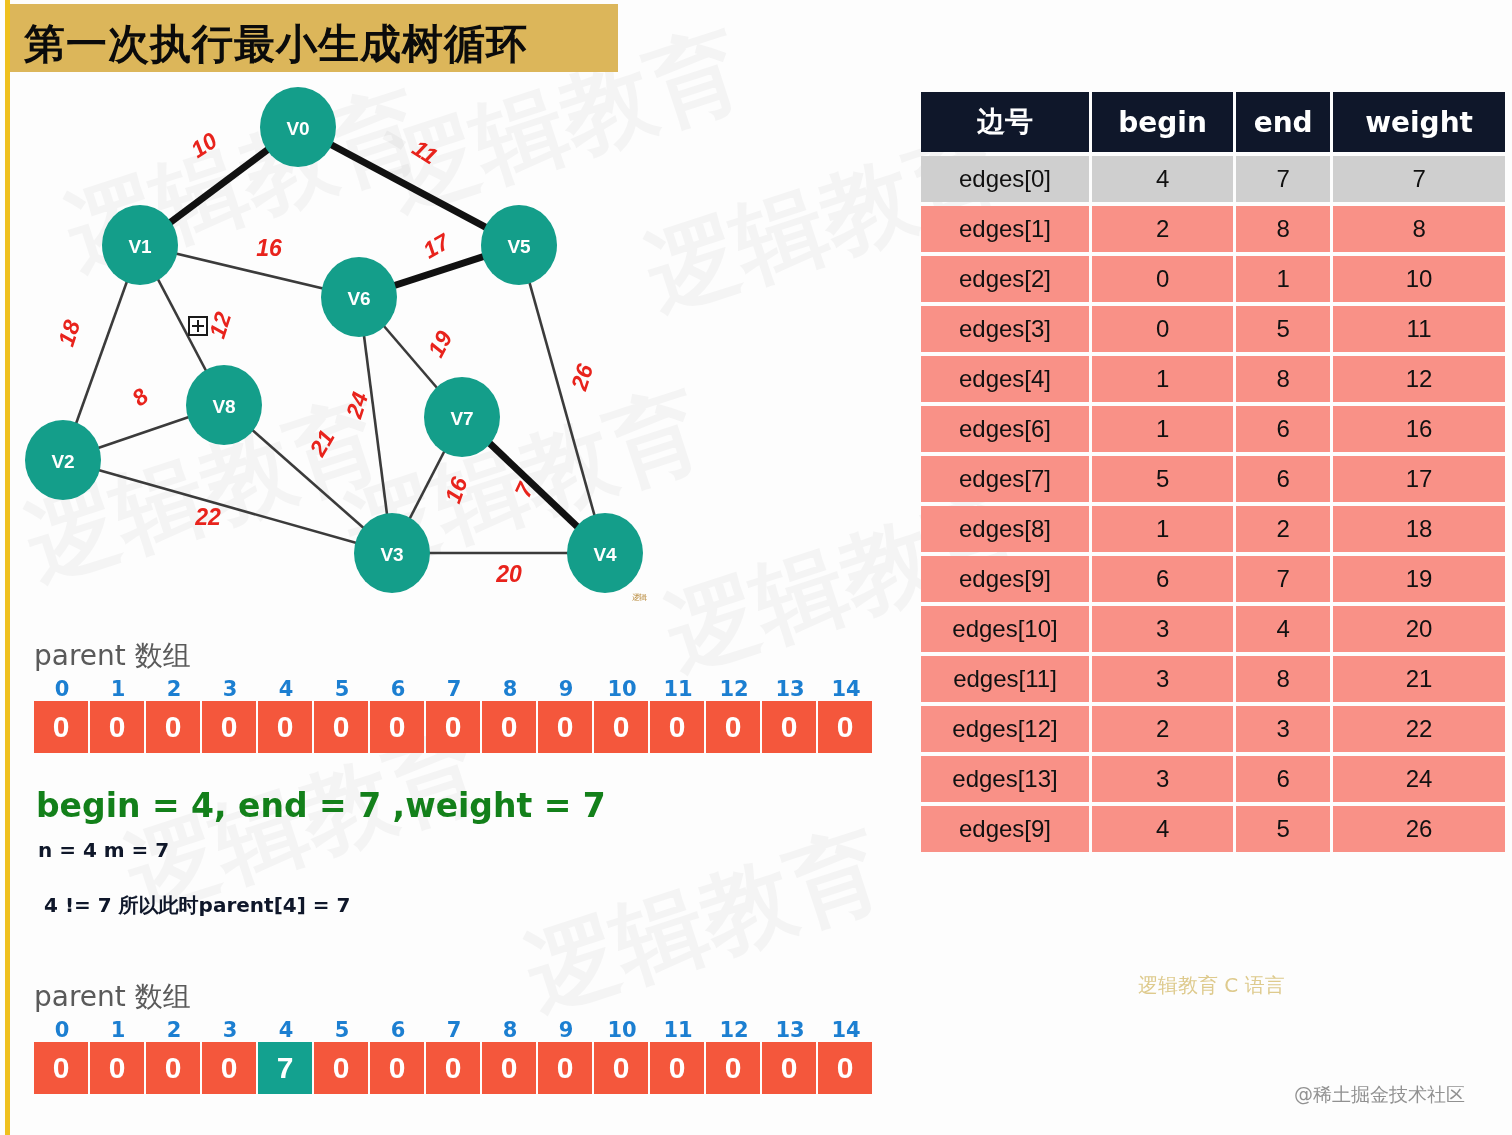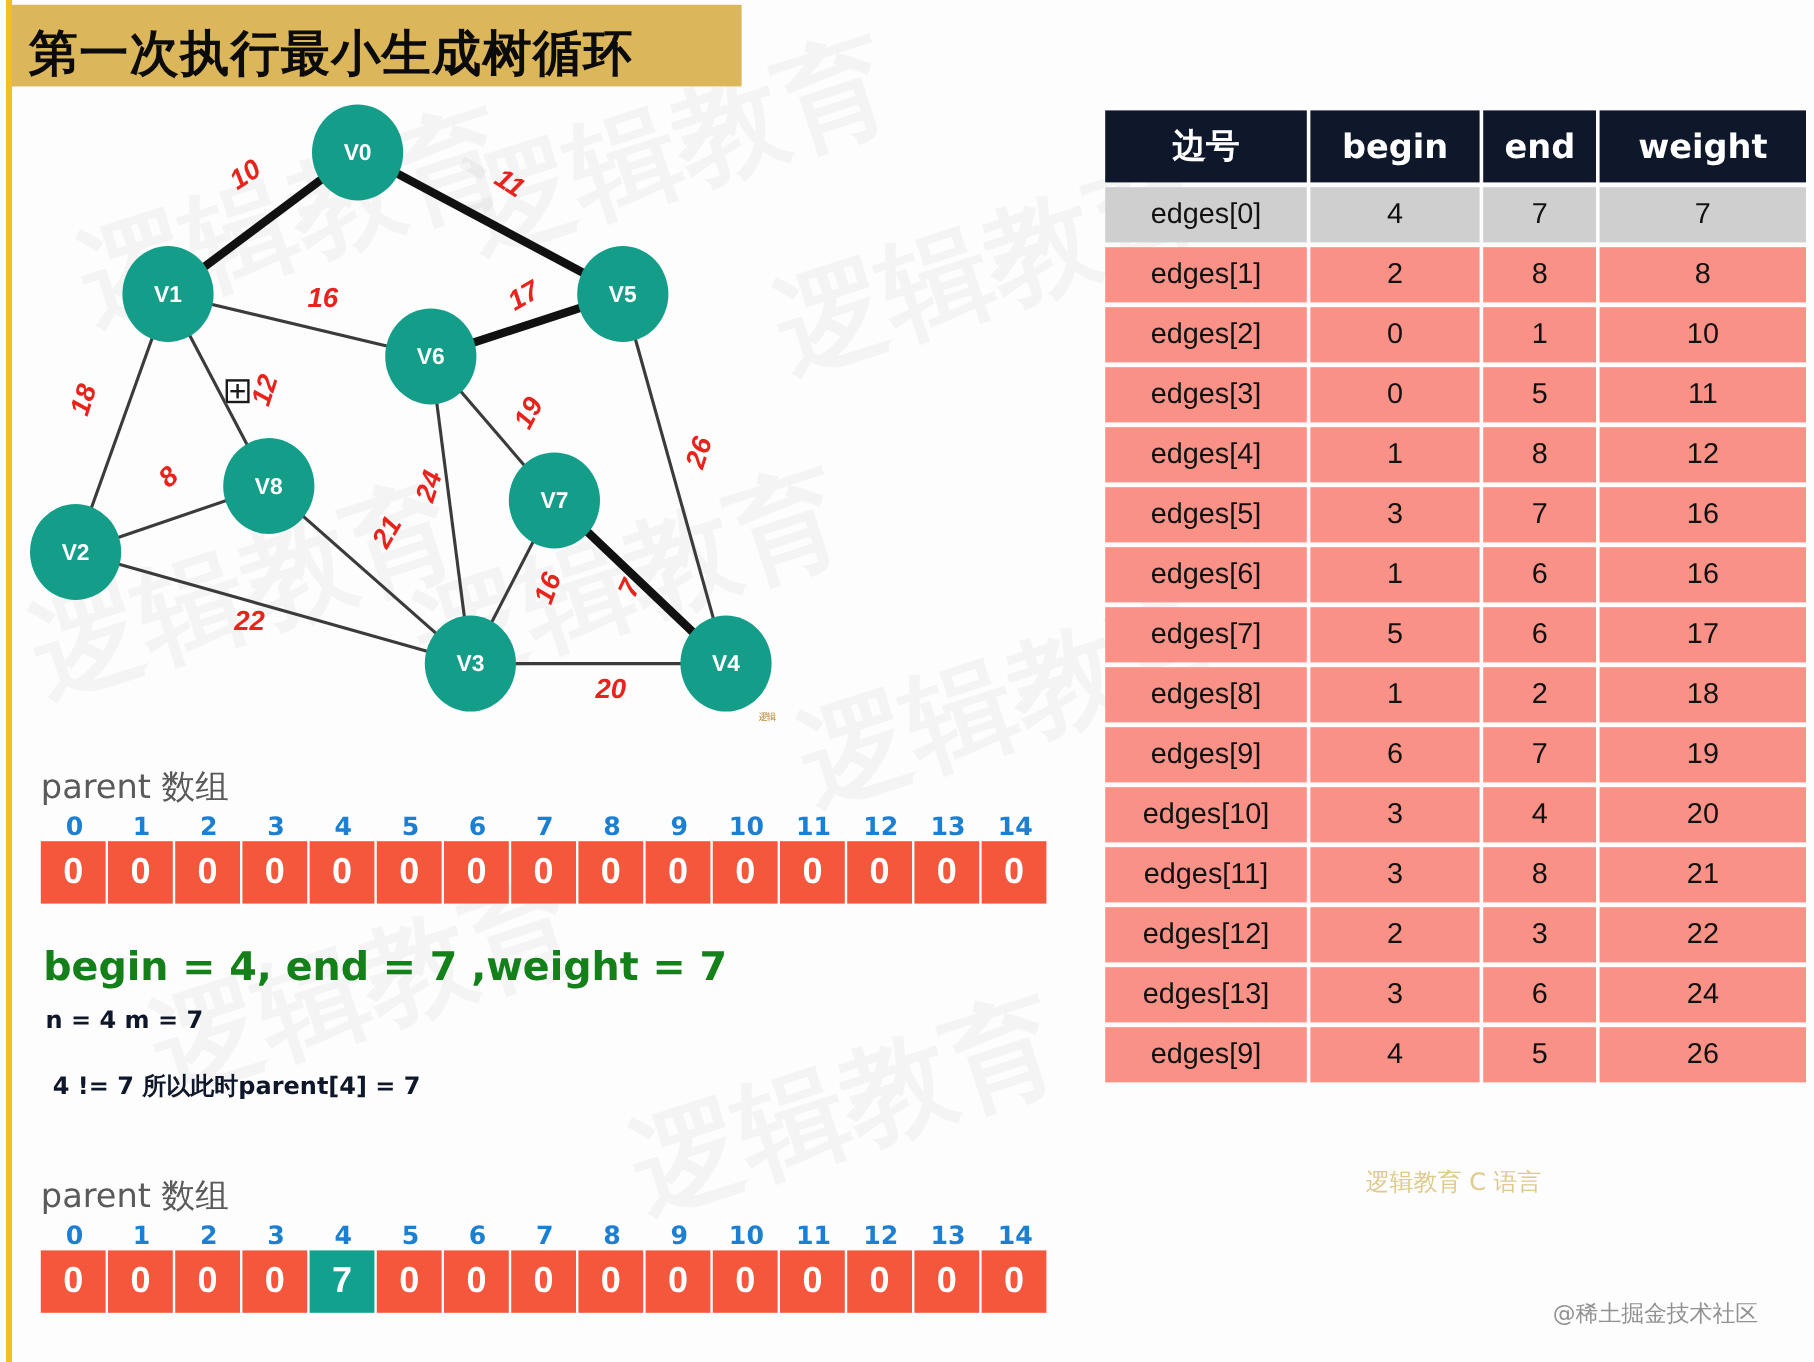--- a/index.html
+++ b/index.html
@@ -336,26 +336,20 @@
           <td>5</td>
           <td>11</td>
         </tr>
         <tr>
           <td class="lbl">edges[4]</td>
           <td>1</td>
           <td>8</td>
           <td>12</td>
         </tr>
         <tr>
-          <td class="lbl">edges[5]</td>
-          <td>3</td>
-          <td>7</td>
-          <td>16</td>
-        </tr>
-        <tr>
           <td class="lbl">edges[6]</td>
           <td>1</td>
           <td>6</td>
           <td>16</td>
         </tr>
         <tr>
           <td class="lbl">edges[7]</td>
           <td>5</td>
           <td>6</td>
           <td>17</td>

